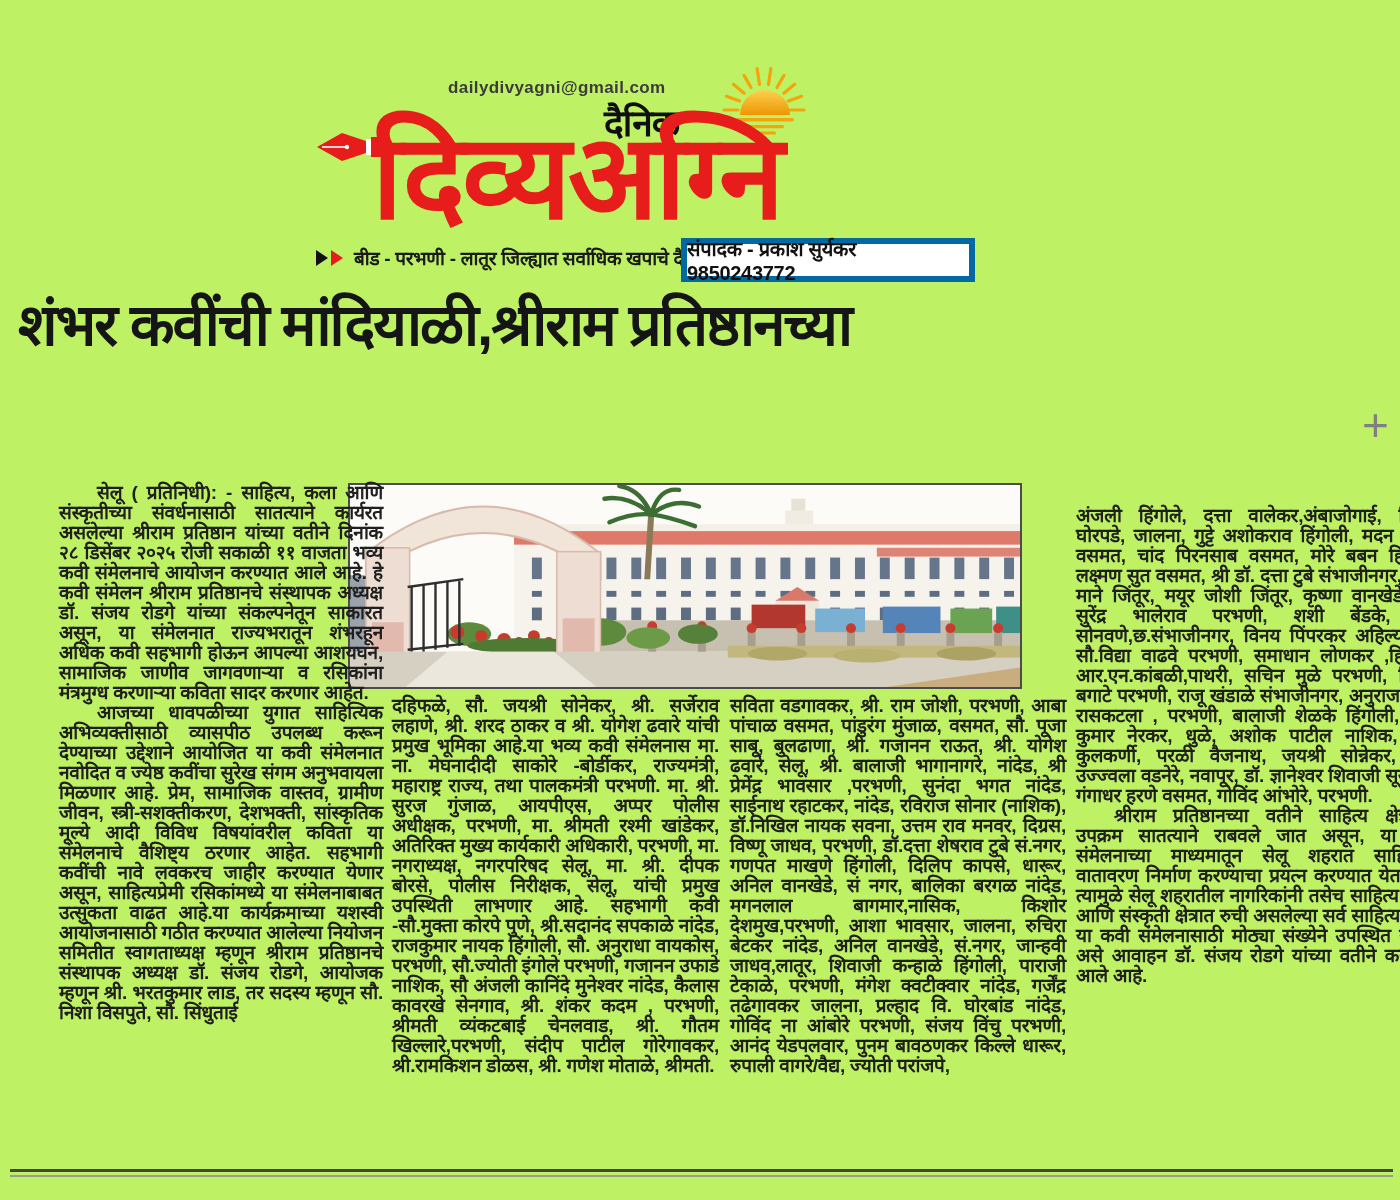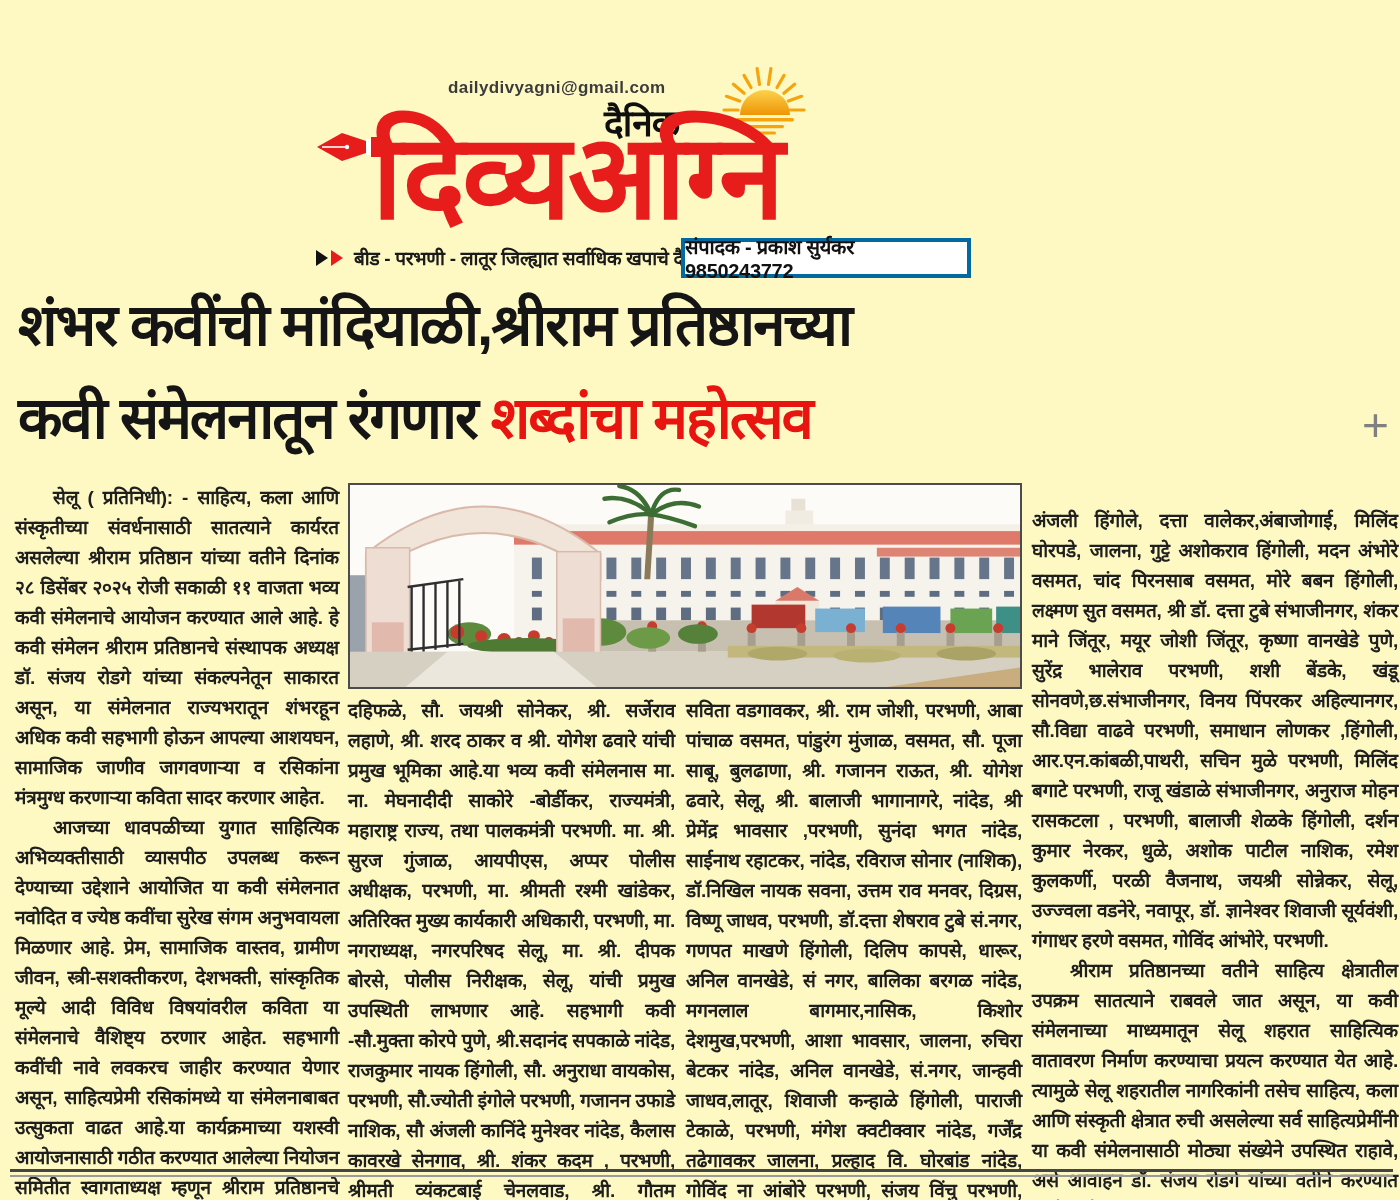--- a/index.html
+++ b/index.html
@@ -1,18 +1,18 @@
 <!DOCTYPE html>
 <html><head>
 <meta charset="utf-8">
 <style>
   html,body{margin:0;padding:0;background:#e9e9e9;}
   .page{
     position:relative;width:1400px;height:1200px;margin:0 auto;
-    background:#fef9c3;overflow:hidden;
+    background:#bef264;overflow:hidden;
     font-family:"Liberation Sans","DejaVu Sans",sans-serif;
     color:#1c1c1c;
   }
   
   .email{
     position:absolute;left:448px;top:78px;
     font-size:17px;font-weight:bold;color:#3b3b3b;letter-spacing:.4px;
   }
   .dainik{
     position:absolute;left:604px;top:96px;
@@ -26,40 +26,41 @@
   }
   .pen-nib{position:absolute;left:316px;top:128px;}
   
   .tagline-row{position:absolute;left:316px;top:243px;height:30px;display:flex;align-items:center;}
   .tri{width:0;height:0;border-top:8px solid transparent;border-bottom:8px solid transparent;margin-right:3px;}
   .tri-black{border-left:12px solid #111;}
   .tri-red{border-left:12px solid #e71d1c;}
   .tagline-text{font-size:19px;font-weight:bold;color:#1a1a1a;margin-left:8px;letter-spacing:-0.3px;}
   .editor-box{
     position:absolute;left:681px;top:238px;width:282px;height:32px;
-    border:4px solid #0369a1;background:#fff;
+    border:6px solid #0369a1;background:#fff;
     display:flex;align-items:center;justify-content:center;
     font-size:20px;font-weight:bold;color:#111;letter-spacing:-0.3px;
   }
   
   .headline{position:absolute;left:18px;top:278px;width:1345px;}
   .headline .hl-line{
     font-size:58px;line-height:93px;font-weight:bold;color:#151515;
     letter-spacing:-2px;white-space:nowrap;
   }
   .headline .red{color:#e8140f;margin-left:14px;}
   .plus-mark{
     position:absolute;left:1362px;top:398px;
     font-size:46px;font-weight:normal;color:#808080;
   }
   
   .col{
     position:absolute;text-align:justify;
-    font-size:19px;line-height:30px;font-weight:bold;color:#1f1f1f;
+    font-size:19px;line-height:20px;font-weight:bold;color:#1f1f1f;
     letter-spacing:-0.2px;
+    margin-left:44px;
   }
   .col p{margin:0;text-indent:38px;}
   .col p.noindent{text-indent:0;}
   #col1{left:15px;top:483px;width:324px;height:688px;}
   #col2{left:348px;top:696px;width:327px;height:475px;}
   #col3{left:686px;top:696px;width:336px;height:475px;}
   #col4{left:1032px;top:506px;width:366px;height:688px;}
   
   .photo{
     position:absolute;left:348px;top:483px;width:674px;height:206px;
@@ -123,21 +124,20 @@
   <div class="tagline-row">
     <span class="tri tri-black"></span>
     <span class="tri tri-red"></span>
     <span class="tagline-text">बीड - परभणी - लातूर जिल्ह्यात सर्वाधिक खपाचे दैनिक</span>
   </div>
 
   <div class="editor-box">संपादक - प्रकाश सुर्यकर 9850243772</div>
 
   <div class="headline">
     <div class="hl-line">शंभर कवींची मांदियाळी,श्रीराम प्रतिष्ठानच्या</div>
-    <div class="hl-line"><span>कवी संमेलनातून रंगणार</span><span class="red">शब्दांचा महोत्सव</span></div>
   </div>
   <div class="plus-mark">+</div>
 
   <div class="photo">
     <svg viewBox="0 0 674 206" preserveAspectRatio="none">
       <defs>
         <pattern id="win1" width="25" height="34" patternUnits="userSpaceOnUse">
           <rect x="8" y="6" width="10" height="22" fill="#67758a"></rect>
         </pattern>
         <pattern id="win2" width="25" height="30" patternUnits="userSpaceOnUse">

